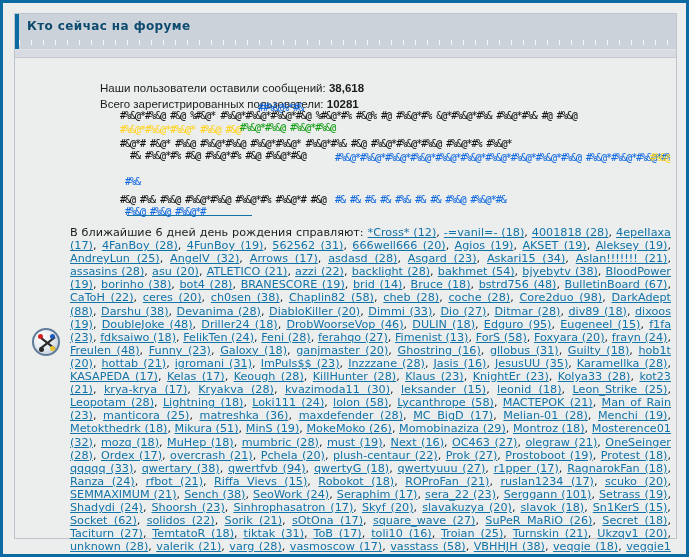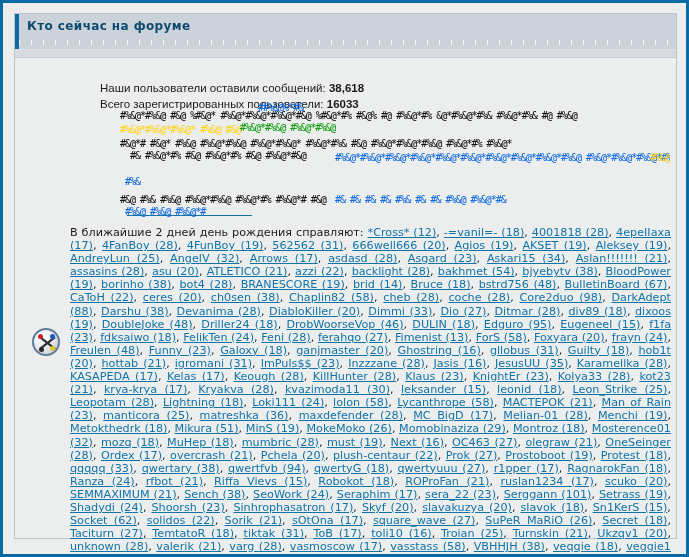--- a/index.html
+++ b/index.html
@@ -196,21 +196,21 @@
 
     <div class="panel-body">
 
       <div class="stats">
         <div>
           <span>Наши пользователи оставили сообщений:</span>
           <span class="num">38,618</span>
         </div>
         <div>
           <span>Всего зарегистрированных пользователи:</span>
-          <span class="num">16033</span>
+          <span class="num">10281</span>
         </div>
       </div>
 
       <div class="scramble-block" id="scramble-block">
           <div class="sc-row sc-blue" style="left: 188px; top: 0px;">##%&amp;@%*#&amp;</div>
           <div class="sc-row sc-black" style="left: 50px; top: 8px;">#%&amp;@*#%&amp;@ #&amp;@ %#&amp;@* #%&amp;@*#%&amp;@*#%&amp;@*#&amp;@ %#&amp;@*#%  #&amp;@% #@  #%&amp;@*#% &amp;@*#%&amp;@*#%&amp;  #%&amp;@*#%&amp;  #@  #%&amp;@</div>
           <div class="sc-row sc-orange" style="left: 50px; top: 22px;">#%&amp;@*#%&amp;@*#%&amp;@* #%&amp;@ #&amp;@</div>
           <div class="sc-row sc-green" style="left: 170px; top: 20px;">#%&amp;@*#%&amp;@ #%&amp;@*#%&amp;@</div>
           <div class="sc-row sc-black" style="left: 50px; top: 36px;">#&amp;@*# #&amp;@* #%&amp;@ #%&amp;@*#%&amp;@ #%&amp;@*#%&amp;@* #%&amp;@*#%&amp;  #&amp;@ #%&amp;@*#%&amp;@*#%&amp;@ #%&amp;@*#%  #%&amp;@*</div>
           <div class="sc-row sc-black" style="left: 60px; top: 48px;">#&amp;  #%&amp;@*#%  #&amp;@ #%&amp;@*#% #&amp;@  #%&amp;@*#&amp;@</div>
@@ -228,19 +228,19 @@
           <span class="stick"></span>
           <span class="stick2"></span>
           <span class="dot dot-red"></span>
           <span class="dot dot-blue"></span>
           <span class="dot dot-yellow"></span>
           <span class="dot dot-dark"></span>
         </div>
       </div>
 
       <div class="birthday-block">
-        <span class="intro">В ближайшие 2 дней день рождения справляют:</span>
+        <span class="intro">В ближайшие 6 дней день рождения справляют:</span>
         <span id="birthday-names"> <a href="#">*Cross* (12)</a><span class="sep">, </span><a href="#">-=vanil=- (18)</a><span class="sep">, </span><a href="#">4001818 (28)</a><span class="sep">, </span><a href="#">4epeIIaxa (17)</a><span class="sep">, </span><a href="#">4FanBoy (28)</a><span class="sep">, </span><a href="#">4FunBoy (19)</a><span class="sep">, </span><a href="#">562562 (31)</a><span class="sep">, </span><a href="#">666well666 (20)</a><span class="sep">, </span><a href="#">Agios (19)</a><span class="sep">, </span><a href="#">AKSET (19)</a><span class="sep">, </span><a href="#">Aleksey (19)</a><span class="sep">, </span><a href="#">AndreyLun (25)</a><span class="sep">, </span><a href="#">AngelV (32)</a><span class="sep">, </span><a href="#">Arrows (17)</a><span class="sep">, </span><a href="#">asdasd (28)</a><span class="sep">, </span><a href="#">Asgard (23)</a><span class="sep">, </span><a href="#">Askari15 (34)</a><span class="sep">, </span><a href="#">Aslan!!!!!!! (21)</a><span class="sep">, </span><a href="#">assasins (28)</a><span class="sep">, </span><a href="#">asu (20)</a><span class="sep">, </span><a href="#">ATLETICO (21)</a><span class="sep">, </span><a href="#">azzi (22)</a><span class="sep">, </span><a href="#">backlight (28)</a><span class="sep">, </span><a href="#">bakhmet (54)</a><span class="sep">, </span><a href="#">bjyebytv (38)</a><span class="sep">, </span><a href="#">BloodPower (19)</a><span class="sep">, </span><a href="#">borinho (38)</a><span class="sep">, </span><a href="#">bot4 (28)</a><span class="sep">, </span><a href="#">BRANESCORE (19)</a><span class="sep">, </span><a href="#">brid (14)</a><span class="sep">, </span><a href="#">Bruce (18)</a><span class="sep">, </span><a href="#">bstrd756 (48)</a><span class="sep">, </span><a href="#">BulletinBoard (67)</a><span class="sep">, </span><a href="#">CaToH (22)</a><span class="sep">, </span><a href="#">ceres (20)</a><span class="sep">, </span><a href="#">ch0sen (38)</a><span class="sep">, </span><a href="#">Chaplin82 (58)</a><span class="sep">, </span><a href="#">cheb (28)</a><span class="sep">, </span><a href="#">coche (28)</a><span class="sep">, </span><a href="#">Core2duo (98)</a><span class="sep">, </span><a href="#">DarkAdept (88)</a><span class="sep">, </span><a href="#">Darshu (38)</a><span class="sep">, </span><a href="#">Devanima (28)</a><span class="sep">, </span><a href="#">DiabloKiller (20)</a><span class="sep">, </span><a href="#">Dimmi (33)</a><span class="sep">, </span><a href="#">Dio (27)</a><span class="sep">, </span><a href="#">Ditmar (28)</a><span class="sep">, </span><a href="#">div89 (18)</a><span class="sep">, </span><a href="#">dixoos (19)</a><span class="sep">, </span><a href="#">DoubleJoke (48)</a><span class="sep">, </span><a href="#">Driller24 (18)</a><span class="sep">, </span><a href="#">DrobWoorseVop (46)</a><span class="sep">, </span><a href="#">DULIN (18)</a><span class="sep">, </span><a href="#">Edguro (95)</a><span class="sep">, </span><a href="#">Eugeneel (15)</a><span class="sep">, </span><a href="#">f1fa (23)</a><span class="sep">, </span><a href="#">fdksaiwo (18)</a><span class="sep">, </span><a href="#">FelikTen (24)</a><span class="sep">, </span><a href="#">Feni (28)</a><span class="sep">, </span><a href="#">ferahqo (27)</a><span class="sep">, </span><a href="#">Fimenist (13)</a><span class="sep">, </span><a href="#">ForS (58)</a><span class="sep">, </span><a href="#">Foxyara (20)</a><span class="sep">, </span><a href="#">frayn (24)</a><span class="sep">, </span><a href="#">Freulen (48)</a><span class="sep">, </span><a href="#">Funny (23)</a><span class="sep">, </span><a href="#">Galoxy (18)</a><span class="sep">, </span><a href="#">ganjmaster (20)</a><span class="sep">, </span><a href="#">Ghostring (16)</a><span class="sep">, </span><a href="#">gllobus (31)</a><span class="sep">, </span><a href="#">Guilty (18)</a><span class="sep">, </span><a href="#">hob1t (20)</a><span class="sep">, </span><a href="#">hottab (21)</a><span class="sep">, </span><a href="#">igromani (31)</a><span class="sep">, </span><a href="#">ImPuls$$ (23)</a><span class="sep">, </span><a href="#">Inzzzane (28)</a><span class="sep">, </span><a href="#">Jasis (16)</a><span class="sep">, </span><a href="#">JesusUU (35)</a><span class="sep">, </span><a href="#">Karamellka (28)</a><span class="sep">, </span><a href="#">KASAPEDA (17)</a><span class="sep">, </span><a href="#">Kelas (17)</a><span class="sep">, </span><a href="#">Keough (28)</a><span class="sep">, </span><a href="#">KillHunter (28)</a><span class="sep">, </span><a href="#">Klaus (23)</a><span class="sep">, </span><a href="#">KnightEr (23)</a><span class="sep">, </span><a href="#">Kolya33 (28)</a><span class="sep">, </span><a href="#">kot23 (21)</a><span class="sep">, </span><a href="#">krya-krya (17)</a><span class="sep">, </span><a href="#">Kryakva (28)</a><span class="sep">, </span><a href="#">kvazimoda11 (30)</a><span class="sep">, </span><a href="#">leksander (15)</a><span class="sep">, </span><a href="#">leonid (18)</a><span class="sep">, </span><a href="#">Leon_Strike (25)</a><span class="sep">, </span><a href="#">Leopotam (28)</a><span class="sep">, </span><a href="#">Lightning (18)</a><span class="sep">, </span><a href="#">Loki111 (24)</a><span class="sep">, </span><a href="#">lolon (58)</a><span class="sep">, </span><a href="#">Lycanthrope (58)</a><span class="sep">, </span><a href="#">MACTEPOK (21)</a><span class="sep">, </span><a href="#">Man of Rain (23)</a><span class="sep">, </span><a href="#">manticora (25)</a><span class="sep">, </span><a href="#">matreshka (36)</a><span class="sep">, </span><a href="#">maxdefender (28)</a><span class="sep">, </span><a href="#">MC BigD (17)</a><span class="sep">, </span><a href="#">Melian-01 (28)</a><span class="sep">, </span><a href="#">Menchi (19)</a><span class="sep">, </span><a href="#">Metokthedrk (18)</a><span class="sep">, </span><a href="#">Mikura (51)</a><span class="sep">, </span><a href="#">MinS (19)</a><span class="sep">, </span><a href="#">MokeMoko (26)</a><span class="sep">, </span><a href="#">Momobinaziza (29)</a><span class="sep">, </span><a href="#">Montroz (18)</a><span class="sep">, </span><a href="#">Mosterence01 (32)</a><span class="sep">, </span><a href="#">mozq (18)</a><span class="sep">, </span><a href="#">MuHep (18)</a><span class="sep">, </span><a href="#">mumbric (28)</a><span class="sep">, </span><a href="#">must (19)</a><span class="sep">, </span><a href="#">Next (16)</a><span class="sep">, </span><a href="#">OC463 (27)</a><span class="sep">, </span><a href="#">olegraw (21)</a><span class="sep">, </span><a href="#">OneSeinger (28)</a><span class="sep">, </span><a href="#">Ordex (17)</a><span class="sep">, </span><a href="#">overcrash (21)</a><span class="sep">, </span><a href="#">Pchela (20)</a><span class="sep">, </span><a href="#">plush-centaur (22)</a><span class="sep">, </span><a href="#">Prok (27)</a><span class="sep">, </span><a href="#">Prostoboot (19)</a><span class="sep">, </span><a href="#">Protest (18)</a><span class="sep">, </span><a href="#">qqqqq (33)</a><span class="sep">, </span><a href="#">qwertary (38)</a><span class="sep">, </span><a href="#">qwertfvb (94)</a><span class="sep">, </span><a href="#">qwertyG (18)</a><span class="sep">, </span><a href="#">qwertyuuu (27)</a><span class="sep">, </span><a href="#">r1pper (17)</a><span class="sep">, </span><a href="#">RagnarokFan (18)</a><span class="sep">, </span><a href="#">Ranza (24)</a><span class="sep">, </span><a href="#">rfbot (21)</a><span class="sep">, </span><a href="#">Riffa Vievs (15)</a><span class="sep">, </span><a href="#">Robokot (18)</a><span class="sep">, </span><a href="#">ROProFan (21)</a><span class="sep">, </span><a href="#">ruslan1234 (17)</a><span class="sep">, </span><a href="#">scuko (20)</a><span class="sep">, </span><a href="#">SEMMAXIMUM (21)</a><span class="sep">, </span><a href="#">Sench (38)</a><span class="sep">, </span><a href="#">SeoWork (24)</a><span class="sep">, </span><a href="#">Seraphim (17)</a><span class="sep">, </span><a href="#">sera_22 (23)</a><span class="sep">, </span><a href="#">Serggann (101)</a><span class="sep">, </span><a href="#">Setrass (19)</a><span class="sep">, </span><a href="#">Shadydi (24)</a><span class="sep">, </span><a href="#">Shoorsh (23)</a><span class="sep">, </span><a href="#">Sinhrophasatron (17)</a><span class="sep">, </span><a href="#">Skyf (20)</a><span class="sep">, </span><a href="#">slavakuzya (20)</a><span class="sep">, </span><a href="#">slavok (18)</a><span class="sep">, </span><a href="#">Sn1KerS (15)</a><span class="sep">, </span><a href="#">Socket (62)</a><span class="sep">, </span><a href="#">solidos (22)</a><span class="sep">, </span><a href="#">Sorik (21)</a><span class="sep">, </span><a href="#">sOtOna (17)</a><span class="sep">, </span><a href="#">square_wave (27)</a><span class="sep">, </span><a href="#">SuPeR MaRiO (26)</a><span class="sep">, </span><a href="#">Secret (18)</a><span class="sep">, </span><a href="#">Taciturn (27)</a><span class="sep">, </span><a href="#">TemtatoR (18)</a><span class="sep">, </span><a href="#">tiktak (31)</a><span class="sep">, </span><a href="#">ToB (17)</a><span class="sep">, </span><a href="#">toli10 (16)</a><span class="sep">, </span><a href="#">Troian (25)</a><span class="sep">, </span><a href="#">Turnskin (21)</a><span class="sep">, </span><a href="#">Ukzqv1 (20)</a><span class="sep">, </span><a href="#">unknown (28)</a><span class="sep">, </span><a href="#">valerik (21)</a><span class="sep">, </span><a href="#">varg (28)</a><span class="sep">, </span><a href="#">vasmoscow (17)</a><span class="sep">, </span><a href="#">vasstass (58)</a><span class="sep">, </span><a href="#">VBHHJH (38)</a><span class="sep">, </span><a href="#">veqqie (18)</a><span class="sep">, </span><a href="#">veggie1 (18)</a><span class="sep">, </span><a href="#">wasdr (15)</a><span class="sep">, </span><a href="#">wJokeRw (18)</a><span class="sep">, </span><a href="#">xaocmgn (17)</a><span class="sep">, </span><a href="#">xeezor (23)</a><span class="sep">, </span><a href="#">xXxGreYxXx (17)</a><span class="sep">, </span><a href="#">xz blin (16)</a><span class="sep">, </span><a href="#">yamalight (21)</a><span class="sep">, </span></span>
       </div>
 
     </div>
   </div>
 </div>
 
 </body></html>

